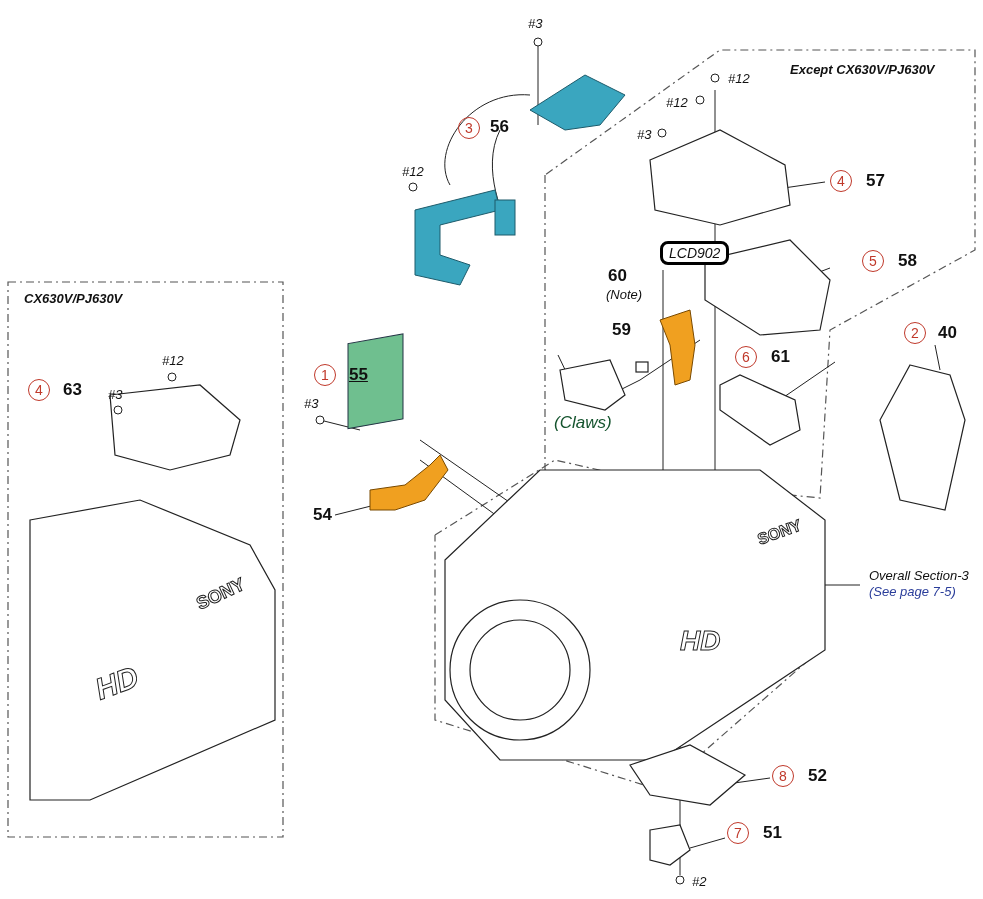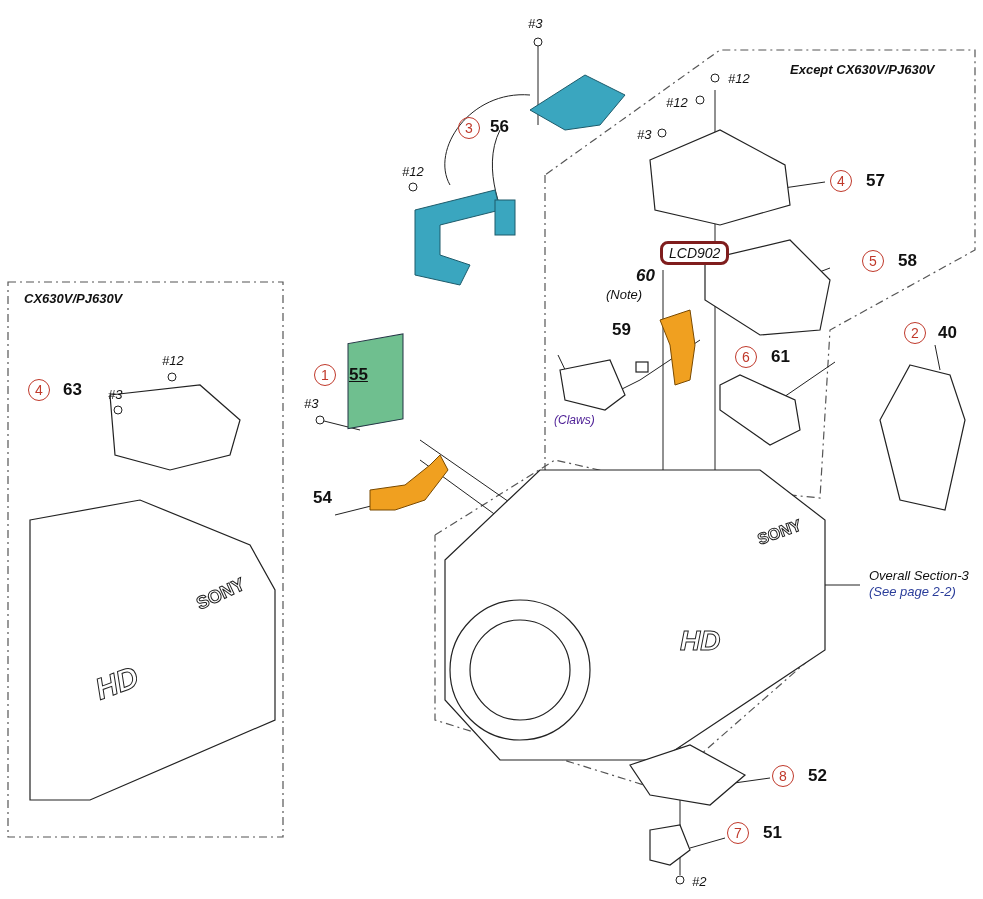--- a/index.html
+++ b/index.html
@@ -3,25 +3,25 @@
 <meta charset="utf-8">
 <style>
   html, body { margin:0; padding:0; background:#ffffff; }
   body { width:983px; height:899px; position:relative; overflow:hidden; font-family:"Liberation Sans", sans-serif; }
   svg#diagram { position:absolute; left:0; top:0; }
   .lbl { position:absolute; font-family:"Liberation Sans", sans-serif; color:#111; white-space:nowrap; }
   .part-num { font-weight:bold; font-size:17px; }
   .screw { font-style:italic; font-size:13px; }
   .region-title { font-style:italic; font-weight:bold; font-size:13px;text-align:center; }
   .note { font-style:italic; font-size:13px; }
-  .claws { font-style:italic; font-size:12px; color:#4c1d95; }
+  .claws { font-style:italic; font-size:17px; color:#14532d; }
   .link { font-style:italic; font-size:13px; color:#2a3d9a; }
   .callout { position:absolute; width:20px; height:20px; border:1.5px solid #c0392b; border-radius:50%;
              color:#c0392b; font-size:14px; text-align:center; line-height:20px; font-family:"Liberation Sans", sans-serif; }
-  .lcd-box { position:absolute; border:3px solid #7f1d1d; border-radius:8px; padding:1px 6px; font-style:italic; font-size:14px; color:#111; background:#fff; }
+  .lcd-box { position:absolute; border:3px solid #000000; border-radius:8px; padding:1px 6px; font-style:italic; font-size:14px; color:#111; background:#fff; }
 </style>
 </head>
 <body>
 
 <svg id="diagram" width="983" height="899" viewBox="0 0 983 899">
 
   <g fill="none" stroke="#555" stroke-width="1.2" stroke-dasharray="8,4,2,4">
     <polyline points="545,175 545,470 820,498 830,330 975,250 975,50 720,50 545,175"></polyline>
     <rect x="8" y="282" width="275" height="555"></rect>
     <polyline points="435,535 555,460 820,520 820,650 660,790 435,720 435,535"></polyline>
@@ -101,37 +101,37 @@
 <div class="lbl screw" style="left:728px;top:71px;">#12</div>
 <div class="lbl screw" style="left:666px;top:95px;">#12</div>
 <div class="lbl screw" style="left:637px;top:127px;">#3</div>
 <div class="lbl screw" style="left:304px;top:396px;">#3</div>
 <div class="lbl screw" style="left:162px;top:353px;">#12</div>
 <div class="lbl screw" style="left:108px;top:387px;">#3</div>
 <div class="lbl screw" style="left:692px;top:874px;">#2</div>
 
 <div class="callout" style="left:314px;top:364px;">1</div>
 <div class="lbl part-num" style="left:349px;top:365px;text-decoration:underline;">55</div>
-<div class="lbl part-num" style="left:313px;top:488px;">54</div>
+<div class="lbl part-num" style="left:313px;top:505px;">54</div>
 <div class="callout" style="left:904px;top:322px;">2</div>
 <div class="lbl part-num" style="left:938px;top:323px;">40</div>
 <div class="callout" style="left:458px;top:117px;">3</div>
 <div class="lbl part-num" style="left:490px;top:117px;">56</div>
 <div class="callout" style="left:830px;top:170px;">4</div>
 <div class="lbl part-num" style="left:866px;top:171px;">57</div>
 <div class="callout" style="left:862px;top:250px;">5</div>
 <div class="lbl part-num" style="left:898px;top:251px;">58</div>
 <div class="callout" style="left:735px;top:346px;">6</div>
 <div class="lbl part-num" style="left:771px;top:347px;">61</div>
 <div class="callout" style="left:727px;top:822px;">7</div>
 <div class="lbl part-num" style="left:763px;top:823px;">51</div>
 <div class="callout" style="left:772px;top:765px;">8</div>
 <div class="lbl part-num" style="left:808px;top:766px;">52</div>
 <div class="lbl part-num" style="left:612px;top:320px;">59</div>
-<div class="lbl part-num" style="left:636px;top:266px;font-style:italic;">60</div>
+<div class="lbl part-num" style="left:608px;top:266px;">60</div>
 <div class="callout" style="left:28px;top:379px;">4</div>
 <div class="lbl part-num" style="left:63px;top:380px;">63</div>
 
 <div class="lbl note" style="left:606px;top:287px;">(Note)</div>
 <div class="lbl claws" style="left:554px;top:413px;">(Claws)</div>
 <div class="lcd-box" style="left:660px;top:241px;">LCD902</div>
 <div class="lbl note" style="left:869px;top:568px;">Overall Section-3</div>
-<div class="lbl link" style="left:869px;top:584px;">(See page 2-2)</div>
+<div class="lbl link" style="left:869px;top:584px;">(See page 7-5)</div>
 
 </body></html>

